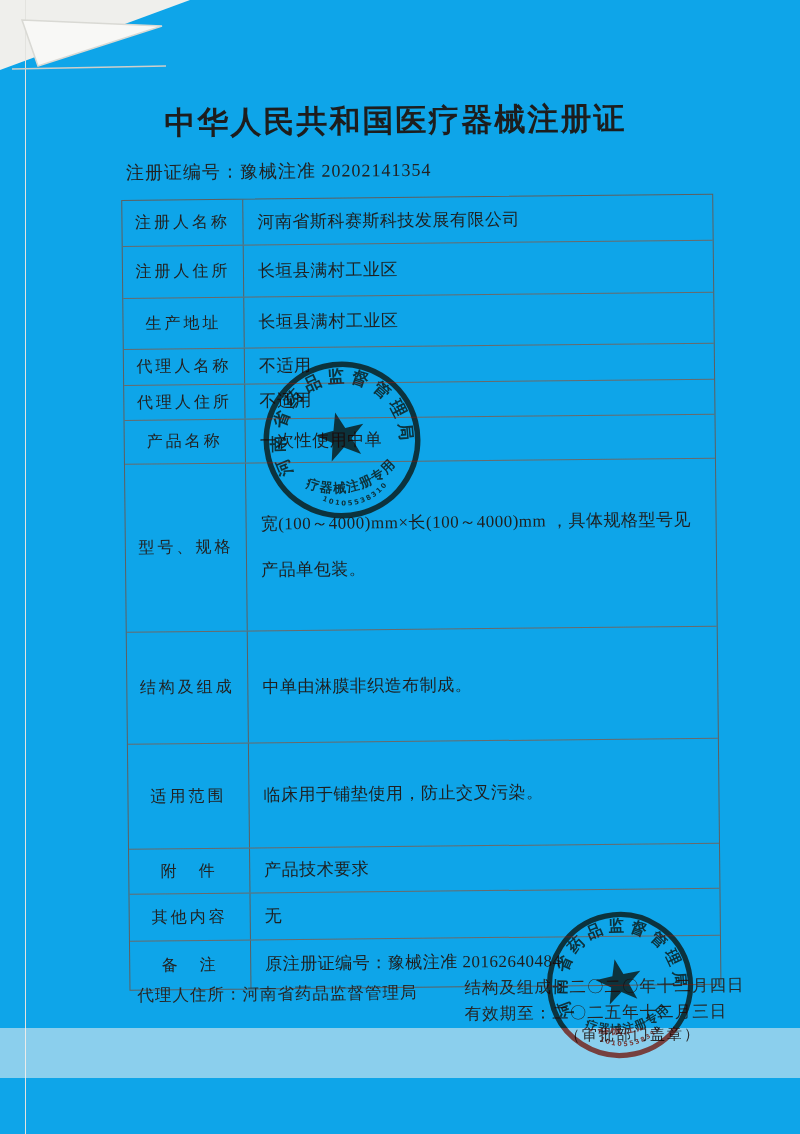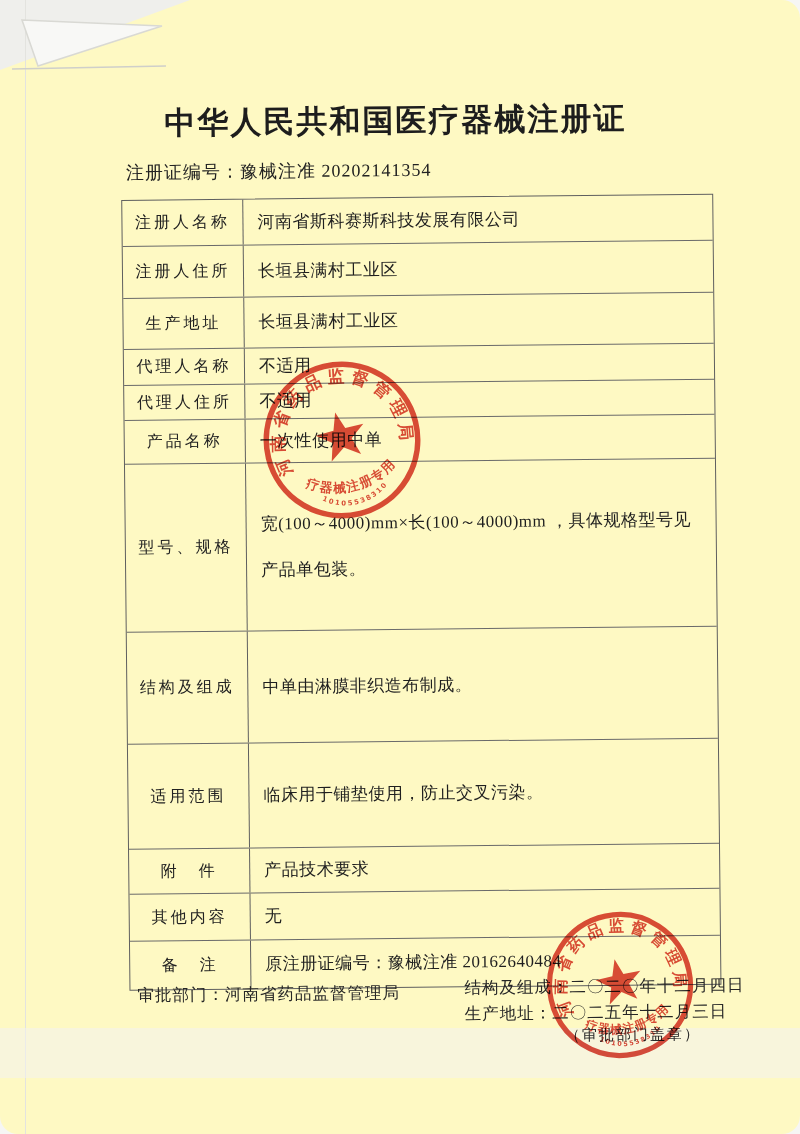--- a/index.html
+++ b/index.html
@@ -3,21 +3,21 @@
 <meta charset="utf-8">
 <style>
   html,body{margin:0;padding:0;}
   body{
     width:800px;height:1134px;position:relative;overflow:hidden;
     background:#f6f6f4;
     font-family:"Liberation Serif", serif;
     color:#262626;
   }
   .paper{
-    position:absolute;inset:0;background:#fef9c3;border-radius:18px;
+    position:absolute;inset:0;background:#0ea5e9;
   }
   
   .corner-shade{
     position:absolute;left:0;top:0;width:190px;height:70px;
     background:#efefec;
     clip-path:polygon(0 0,100% 0,0 100%);
   }
   .edge-line{
     position:absolute;left:25px;top:0;width:1px;height:1134px;background:#e3e3df;
   }
@@ -152,27 +152,27 @@
         <div class="row-label">其他内容</div>
         <div class="row-value">无</div>
       </div>
       <div class="row h48">
         <div class="row-label">备　注</div>
         <div class="row-value">原注册证编号：豫械注准 20162640484</div>
       </div>
     </div>
 
     <div class="footer-dept">
-      <span>审批部门：</span><span>河南省药品监督管理局</span>
+      <span>代理人住所：</span><span>河南省药品监督管理局</span>
     </div>
     <div class="footer-date">
       <span>结构及组成：</span><span>二〇二〇年十二月四日</span>
     </div>
     <div class="footer-valid">
-      <span>生产地址：</span><span>二〇二五年十二月三日</span>
+      <span>有效期至：</span><span>二〇二五年十二月三日</span>
     </div>
     <div class="seal-note">（审批部门盖章）</div>
   </div>
 
   <svg class="stamp stamp-1" viewBox="0 0 200 200">
     <g transform="rotate(-14 100 100)">
       <circle cx="100" cy="100" r="88" fill="none" stroke="#d33529" stroke-width="6.5"></circle>
       <path id="s1ring" d="M 36.4 124.3 A 68 68 0 1 1 163.6 124.3" fill="none"></path>
       <path id="s1inner" d="M 44 141 A 92 92 0 0 0 156 141" fill="none"></path>
       <path id="s1serial" d="M 60 162 A 62 62 0 0 0 140 162" fill="none"></path>

